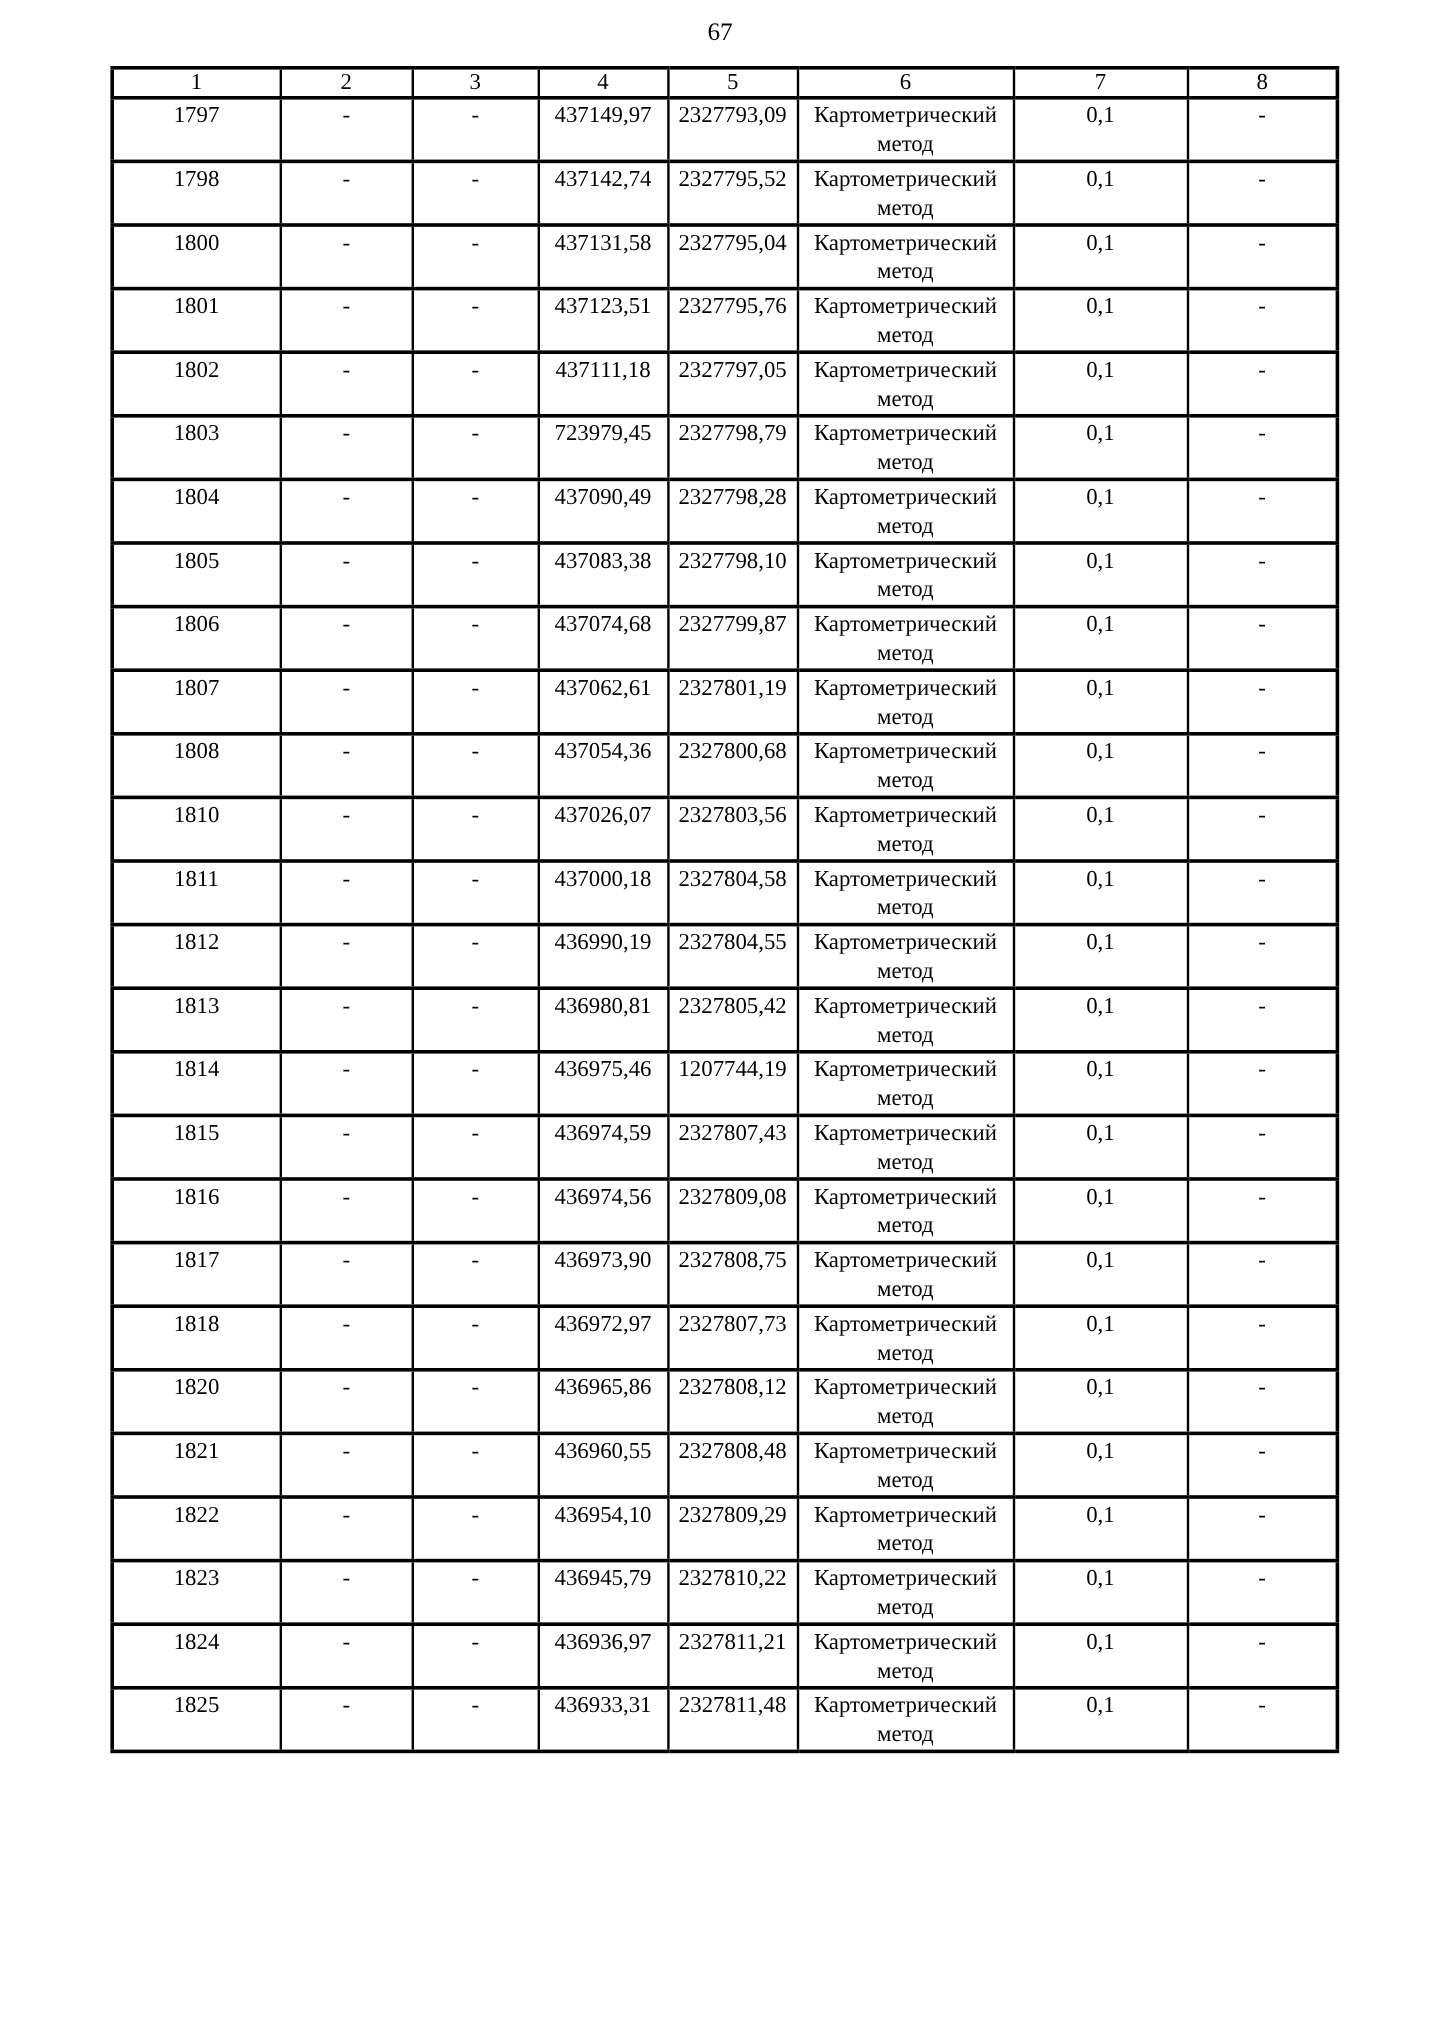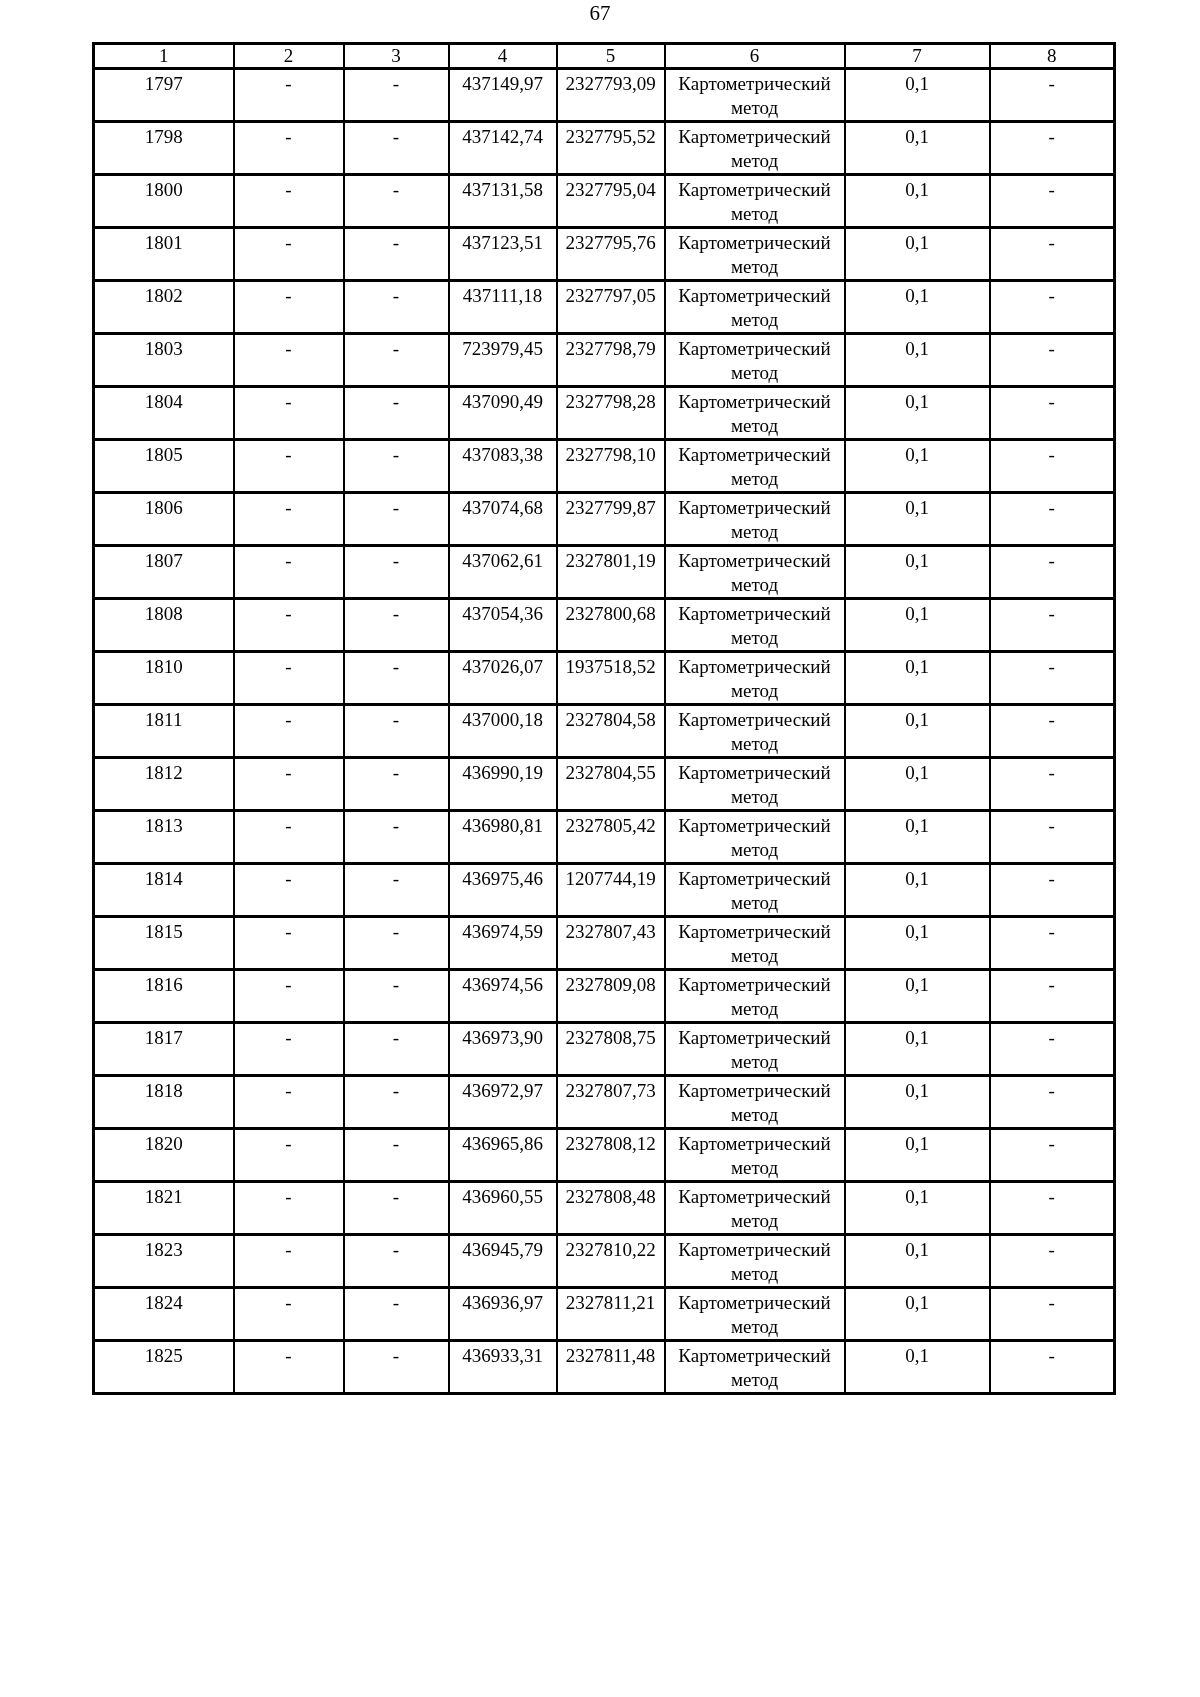--- a/index.html
+++ b/index.html
@@ -9,21 +9,21 @@
   }
   body {
     width: 1200px;
     height: 1697px;
     font-family: "Liberation Serif", "DejaVu Serif", serif;
     color: #000000;
     position: relative;
   }
   .page-number {
     text-align: center;
-    padding-top: 2px;
+    padding-top: 15px;
     font-size: 21px;
     line-height: 22px;
   }
   table.coords-table {
     border-collapse: collapse;
     table-layout: fixed;
     margin-left: 92px;
     margin-top: 18px;
     width: 1021px;
     border: 3px solid #000;
@@ -193,21 +193,21 @@
       <td>2327800,68</td>
       <td>Картометрический метод</td>
       <td>0,1</td>
       <td>-</td>
     </tr>
       <tr>
       <td>1810</td>
       <td>-</td>
       <td>-</td>
       <td>437026,07</td>
-      <td>1937518,52</td>
+      <td>2327803,56</td>
       <td>Картометрический метод</td>
       <td>0,1</td>
       <td>-</td>
     </tr>
       <tr>
       <td>1811</td>
       <td>-</td>
       <td>-</td>
       <td>437000,18</td>
       <td>2327804,58</td>
@@ -299,20 +299,30 @@
       <td>1821</td>
       <td>-</td>
       <td>-</td>
       <td>436960,55</td>
       <td>2327808,48</td>
       <td>Картометрический метод</td>
       <td>0,1</td>
       <td>-</td>
     </tr>
       <tr>
+      <td>1822</td>
+      <td>-</td>
+      <td>-</td>
+      <td>436954,10</td>
+      <td>2327809,29</td>
+      <td>Картометрический метод</td>
+      <td>0,1</td>
+      <td>-</td>
+    </tr>
+      <tr>
       <td>1823</td>
       <td>-</td>
       <td>-</td>
       <td>436945,79</td>
       <td>2327810,22</td>
       <td>Картометрический метод</td>
       <td>0,1</td>
       <td>-</td>
     </tr>
       <tr>

